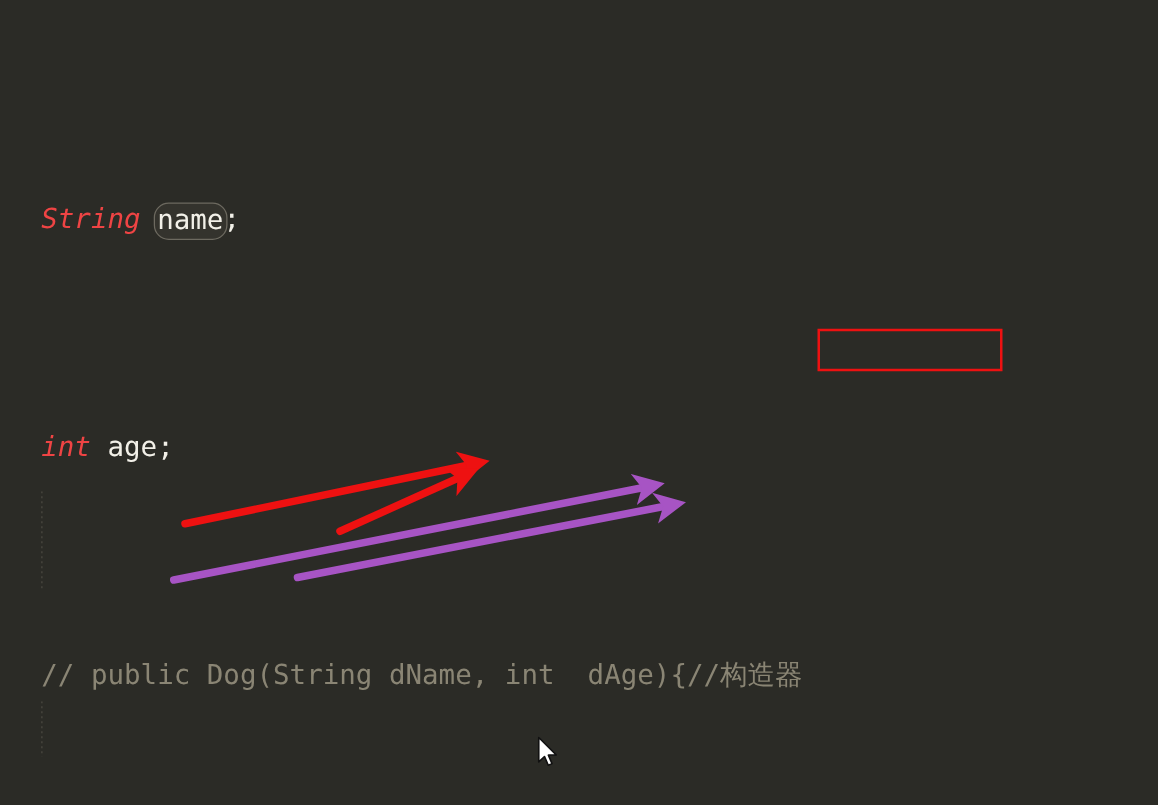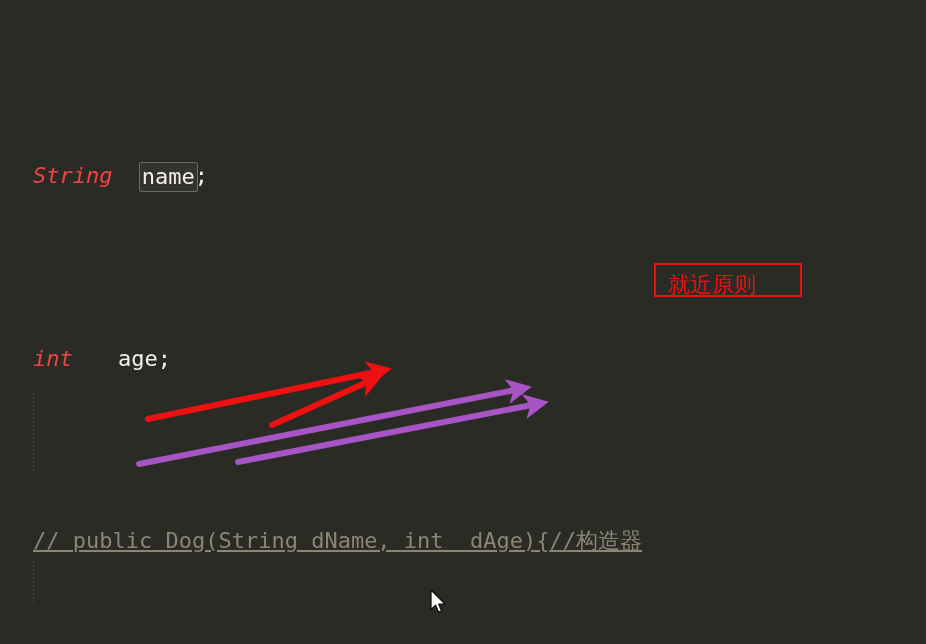--- a/index.html
+++ b/index.html
@@ -27,29 +27,29 @@
     width: 926px;
     white-space: pre;
   }
   .line {
     height: 36.5px;
     padding-left: 33px;
     white-space: pre;
     position: relative;
   }           
   .type      { color: #ef4444; font-style: italic; }  
-  .plain     { color: #f2f0e8; margin-left: 16px; }
-  .cmt       { color: #8a8574; text-decoration: underline; }
+  .plain     { color: #f2f0e8; }
+  .cmt       { color: #8a8574; }
   .punc      { color: #f2f0e8; }
 
   
   .box {
     display: inline-block;
     border: 1px solid #6d6a60;
-    border-radius: 2px;
+    border-radius: 12px;
     background: #34332d;
     padding: 0 2px;
     margin: 0 -3px;
     line-height: 28px;
     vertical-align: baseline;
     position: relative;
     top: 1px;
   }
 
   
@@ -143,21 +143,20 @@
 
     
     
 
     
     
 
   </div>
 
   <div class="redbox" id="redbox" style="left: 654px; top: 263px; width: 148px; height: 34px; border-color: rgb(238, 17, 17);"></div>
-  <div class="redbox-label" id="redbox-label" style="left: 668px; top: 267px; color: rgb(238, 17, 17);">就近原则</div>
 
   <svg id="overlay" viewBox="0 0 926 644" width="926" height="644">
     <defs>
       <marker id="head-red" markerWidth="4.2" markerHeight="4.2" refX="2.2" refY="2.1" orient="auto" markerUnits="strokeWidth">
         <path d="M0,0 L4.2,2.1 L0,4.2 L1.1,2.1 Z" fill="#ee1111"></path>
       </marker>
       <marker id="head-purple" markerWidth="4.2" markerHeight="4.2" refX="2.2" refY="2.1" orient="auto" markerUnits="strokeWidth">
         <path d="M0,0 L4.2,2.1 L0,4.2 L1.1,2.1 Z" fill="#a754c4"></path>
       </marker>
     </defs>

